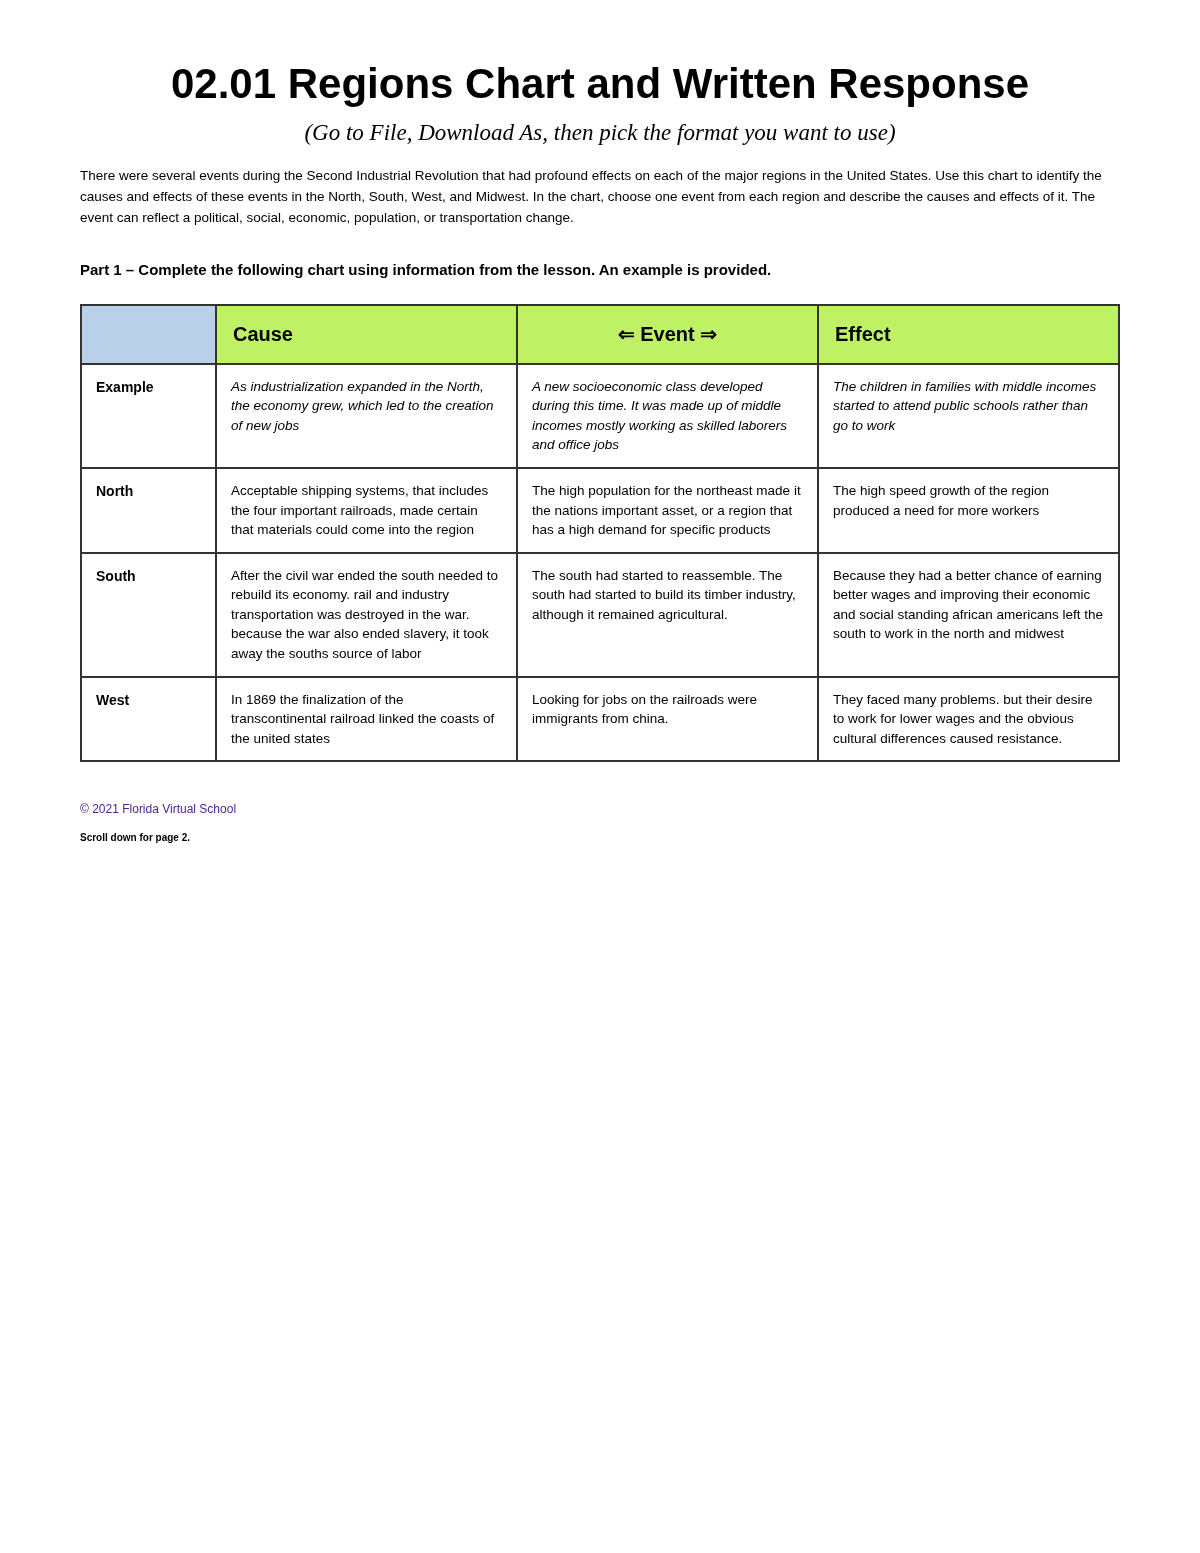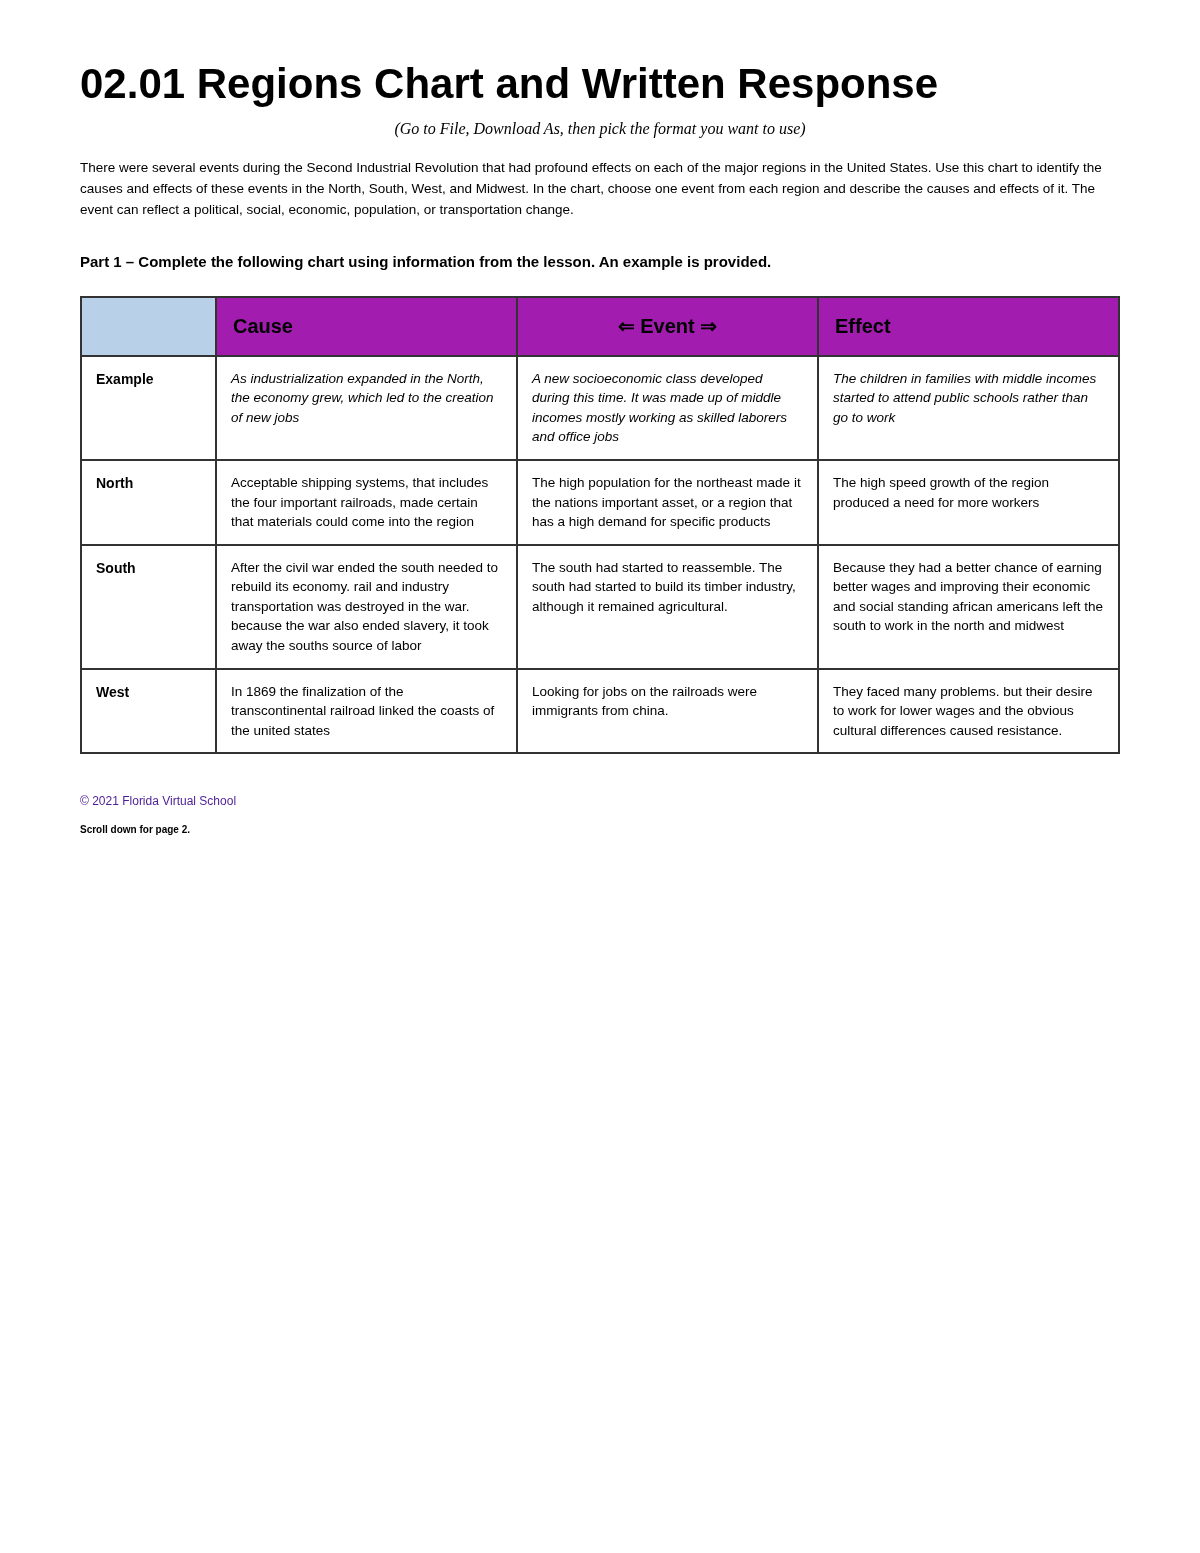--- a/index.html
+++ b/index.html
@@ -9,24 +9,25 @@
       color: #000;
       width: 1200px;
       min-height: 1553px;
       padding: 60px 80px;
     }
     h1 {
       font-size: 42px;
       font-weight: bold;
       margin-bottom: 12px;
       font-family: Arial, sans-serif;
+      text-align: center;
     }
     .subtitle {
       text-align: center;
-      font-size: 16px;
+      font-size: 23px;
       font-style: italic;
       margin-bottom: 20px;
       font-family: 'Times New Roman', serif;
     }
     .intro-text {
       font-size: 13.5px;
       line-height: 1.55;
       margin-bottom: 30px;
       font-family: Arial, sans-serif;
     }
@@ -51,21 +52,21 @@
     .col-region {
       width: 13%;
       font-weight: bold;
       font-size: 14px;
       margin-left: 36px;
     }
     .col-cause { width: 29%; }
     .col-event { width: 29%; }
     .col-effect { width: 29%; }
     .header-row th {
-      background-color: #a21caf;
+      background-color: #bef264;
       font-size: 20px;
       font-weight: bold;
       text-align: left;
       padding: 14px 16px;
     }
     .header-row th:first-child {
       background-color: #b8d0e8;
     }
     .header-event {
       text-align: center !important;

